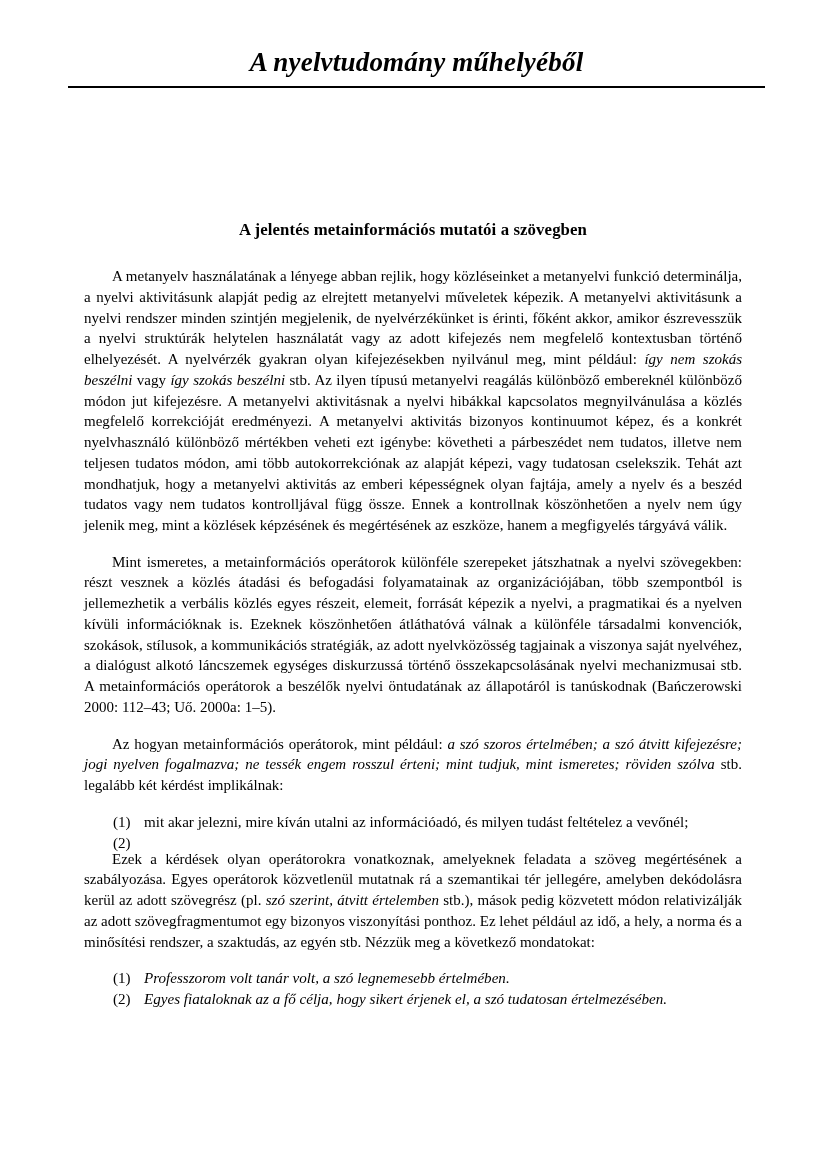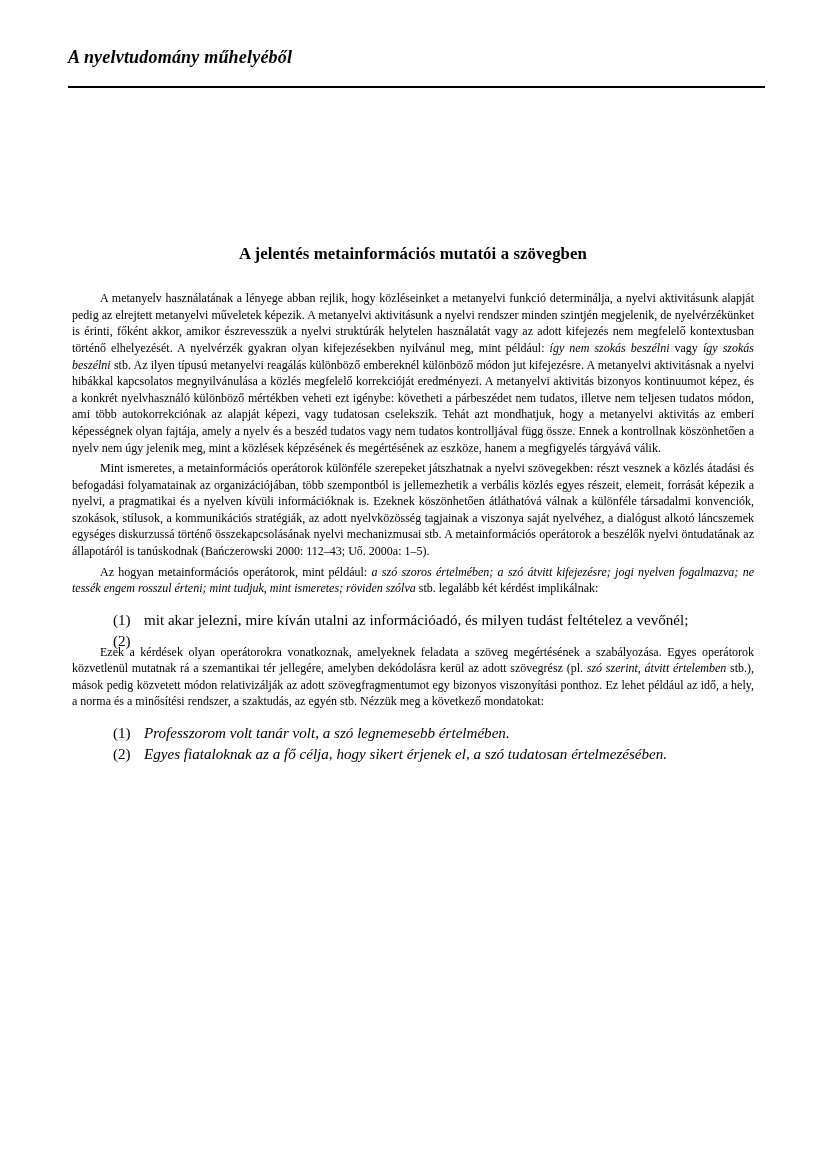--- a/index.html
+++ b/index.html
@@ -18,53 +18,53 @@
     background: #ffffff;
     overflow: hidden;
     box-sizing: border-box;
   }
   
   .running-head {
     position: absolute;
     left: 68px;
     top: 48px;
     width: 697px;
-    text-align: left;
+    text-align: center;
     font-style: italic;
     font-weight: bold;
-    font-size: 18px;
+    font-size: 27px;
     letter-spacing: 0.2px;
     line-height: 1.1;
   }
   .head-rule {
     position: absolute;
     left: 68px;
     top: 86px;
     width: 697px;
     height: 2px;
     background: #000000;
   }
   
   .column {
     position: absolute;
     left: 68px;
-    top: 244px;
+    top: 220px;
     width: 690px;
   }
   .doc-title {
     text-align: center;
     font-weight: bold;
     font-size: 16.8px;
     line-height: 1.2;
     margin: 0 0 26px 0;
     letter-spacing: 0.1px;
   }
   p.para {
-    margin: 4px;
-    font-size: 12px;
+    margin: 16px;
+    font-size: 15px;
     line-height: 1.383;
     text-align: justify;
     text-justify: inter-word;
     text-indent: 28px;
     hyphens: manual;
   }
   p.para + p.para { margin-top: 0; }
 
   .it { font-style: italic; }
 

